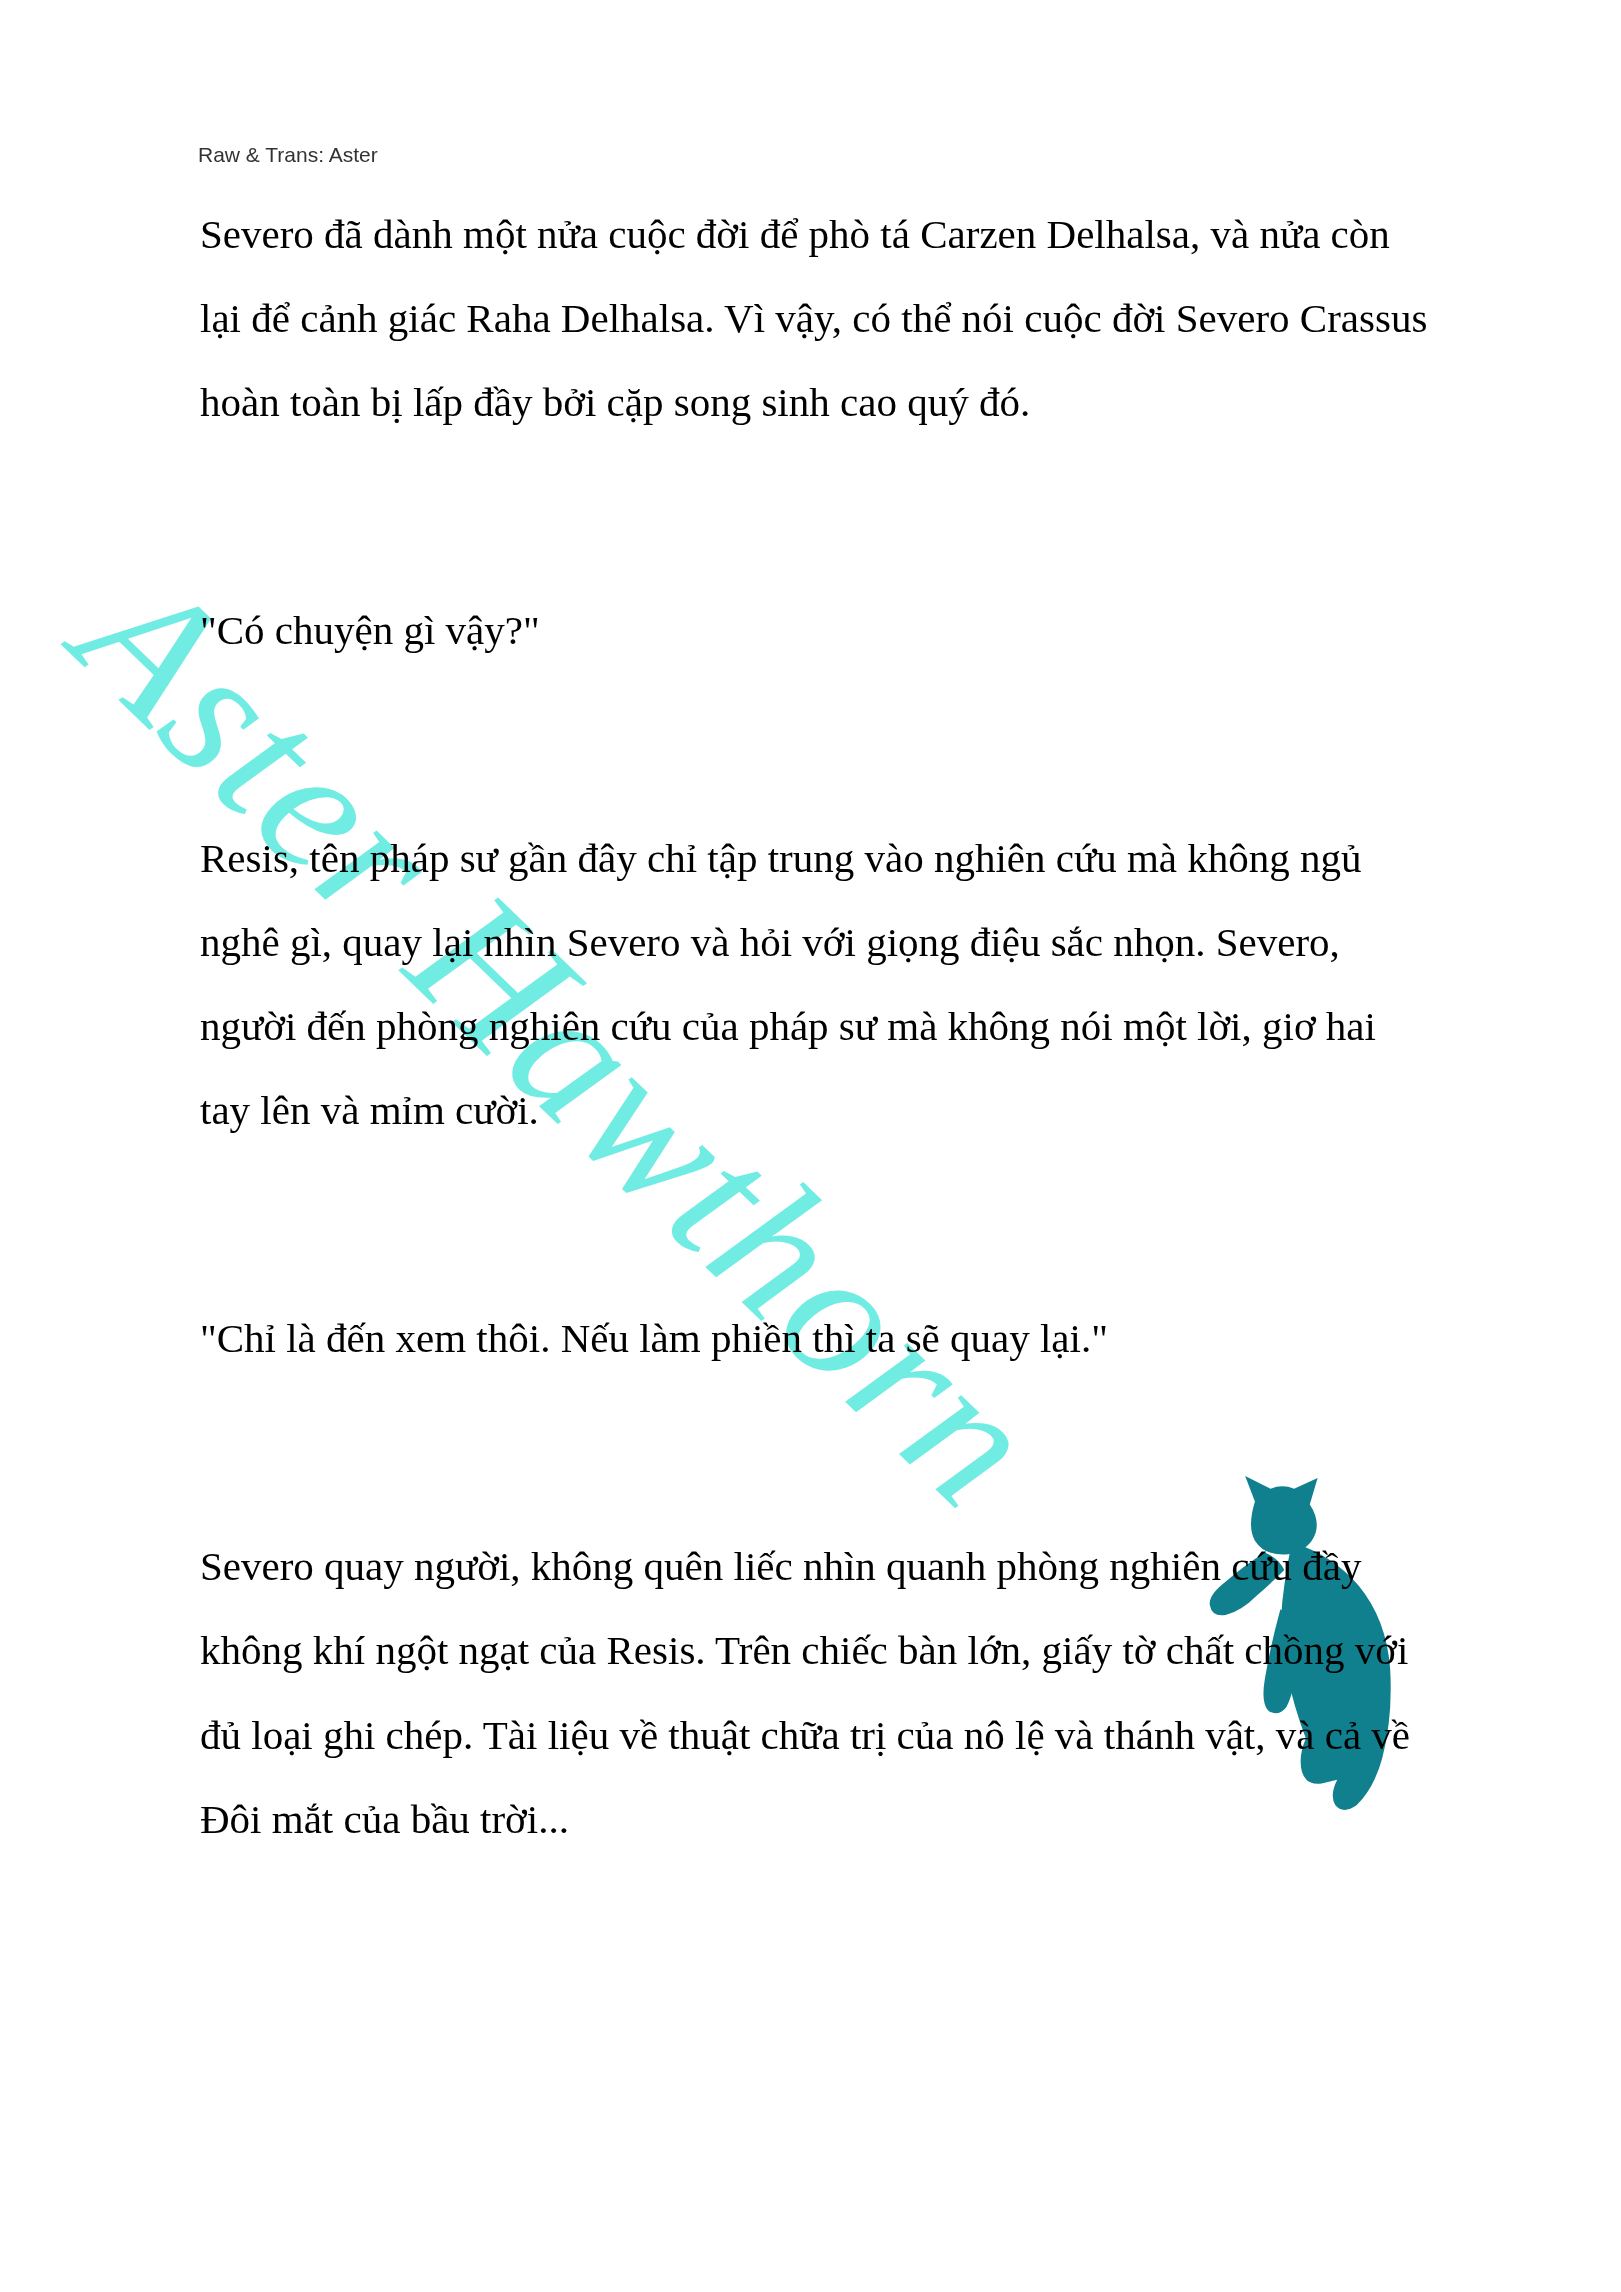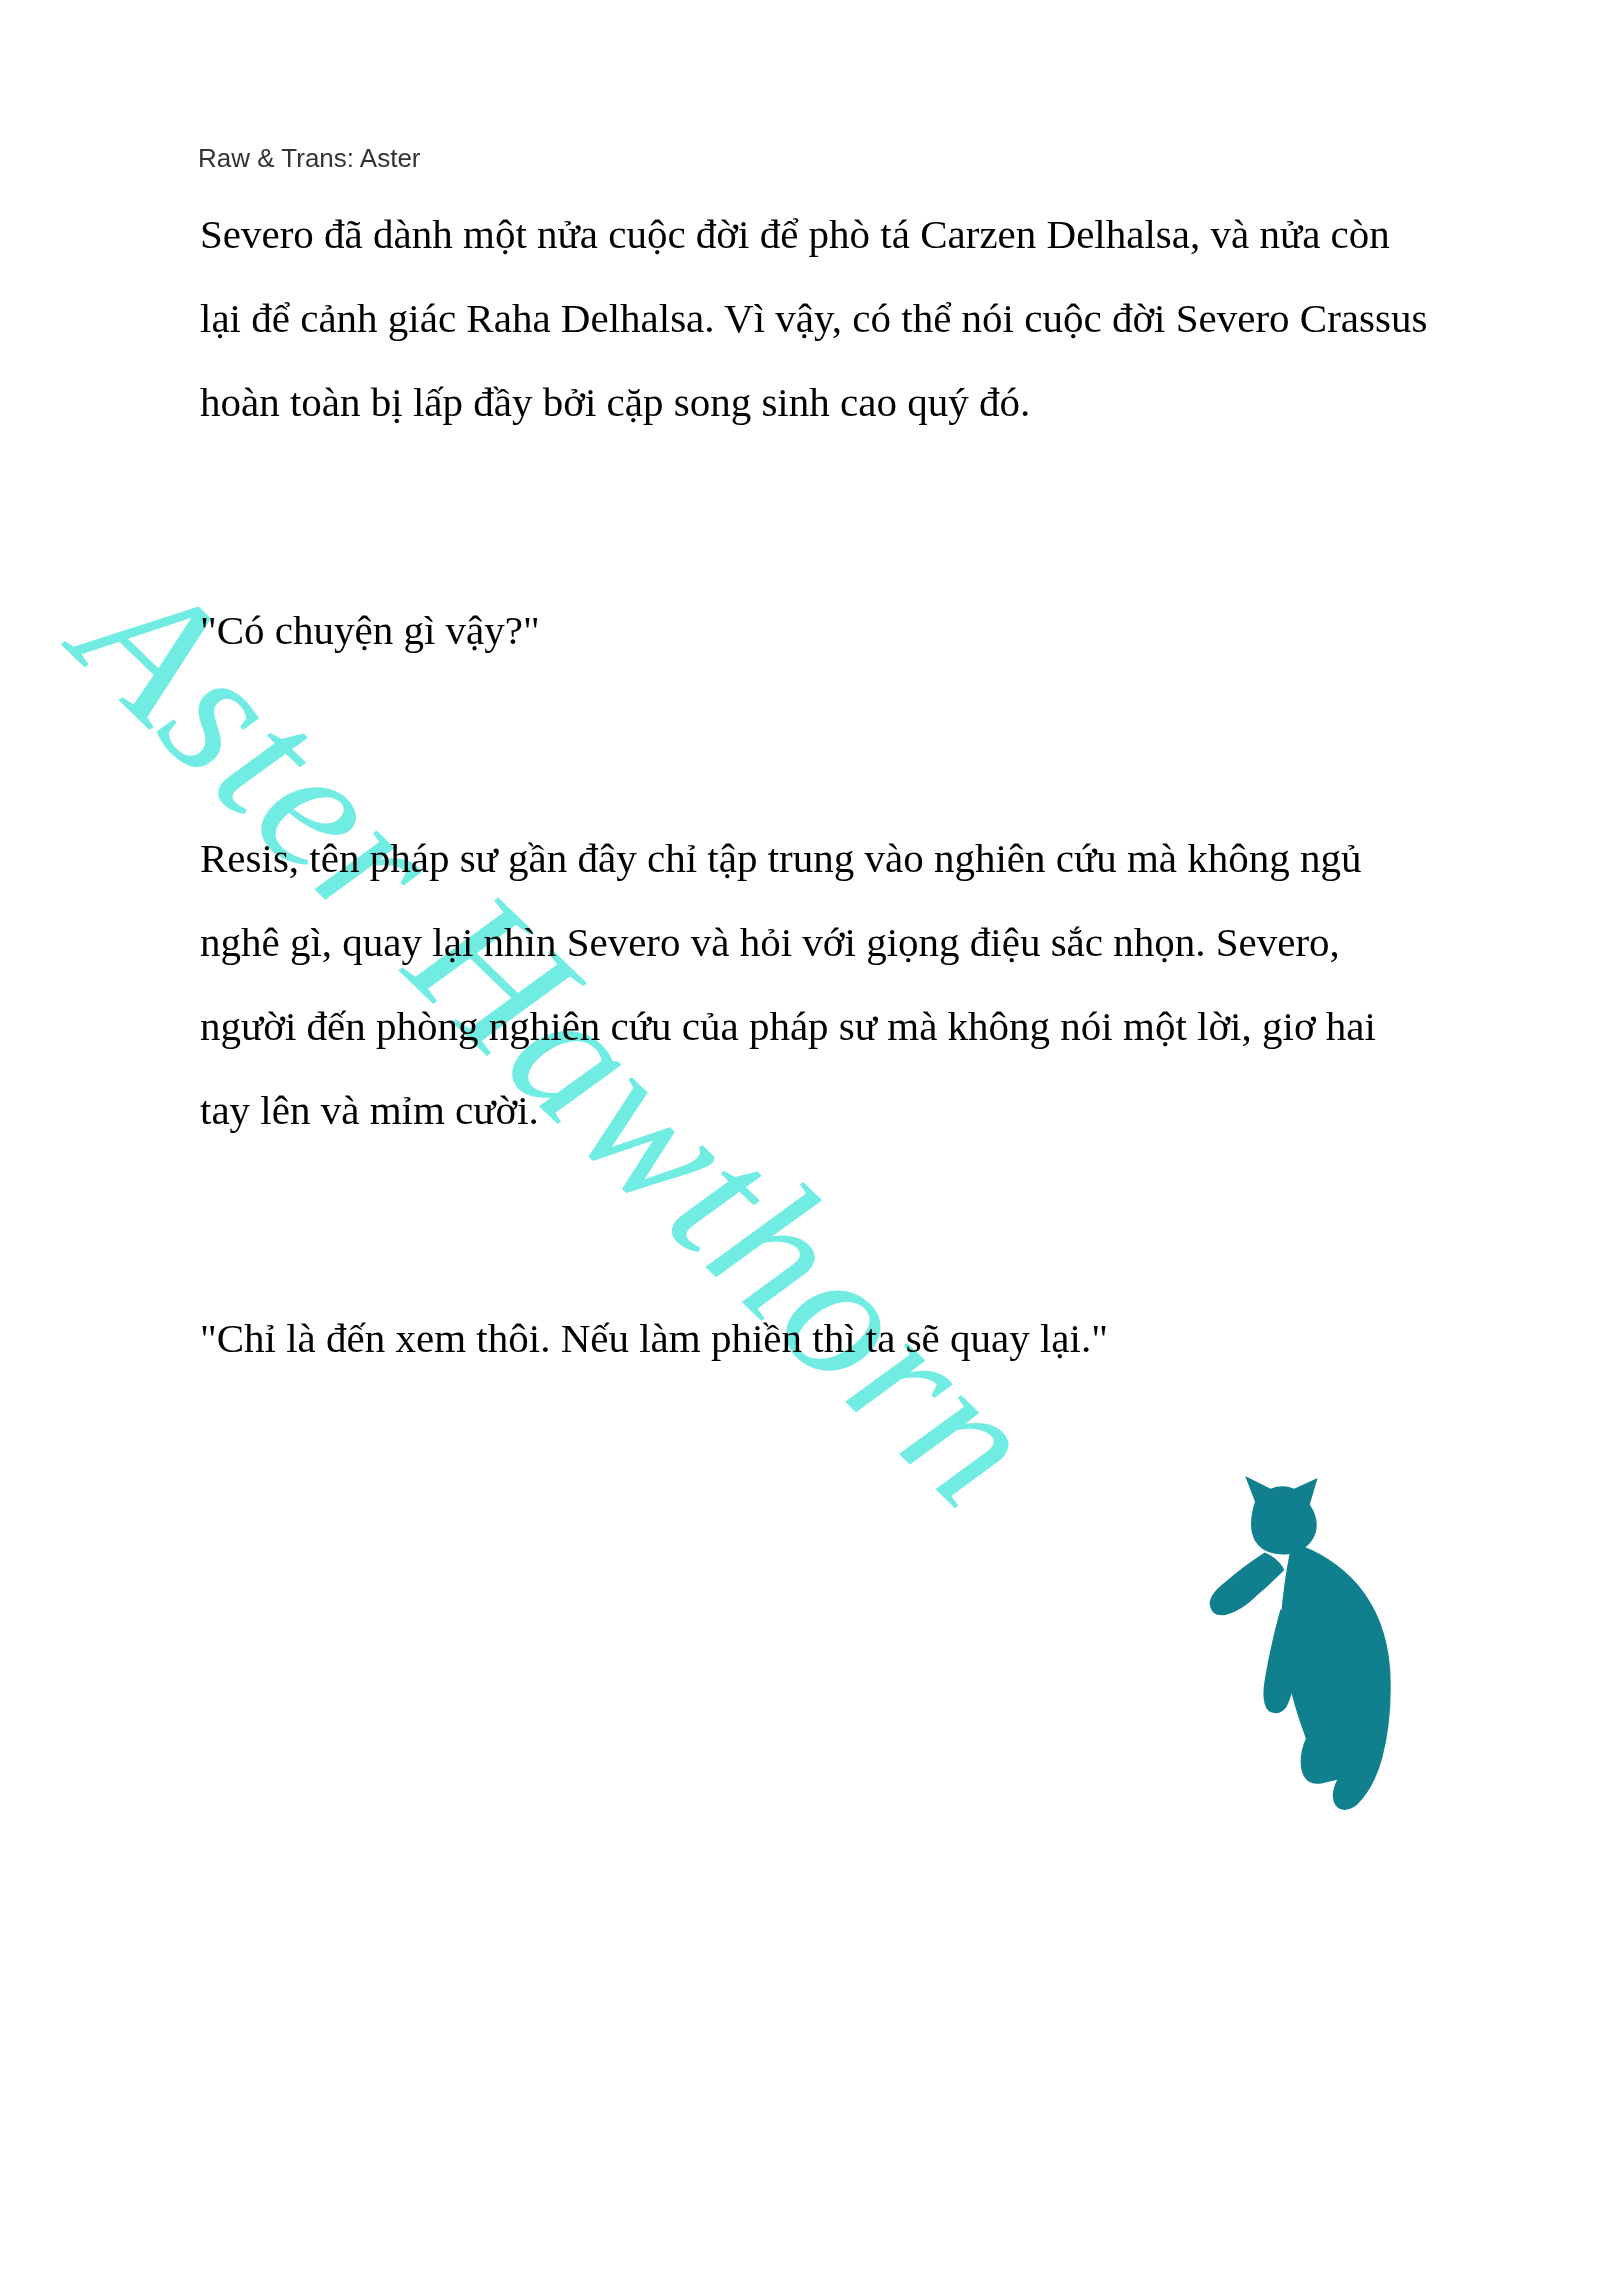--- a/index.html
+++ b/index.html
@@ -14,21 +14,21 @@
     background: #ffffff;
     overflow: hidden;
     font-family: "Liberation Serif", serif;
     color: #000000;
   }
   .credit {
     position: absolute;
     left: 198px;
     top: 143px;
     font-family: "Liberation Sans", sans-serif;
-    font-size: 26px;
+    font-size: 21px;
     color: #333333;
     z-index: 3;
   }
   .watermark {
     position: absolute;
     left: 186px;
     top: 529px;
     font-family: "Liberation Serif", serif;
     font-style: italic;
     font-size: 186px;
@@ -82,16 +82,17 @@
     <path d="M 90 72 Q 130 84 158 116 Q 186 150 190 200 Q 193 250 182 292 Q 174 322 156 340 Q 142 350 134 340 Q 128 330 136 314 L 120 318 Q 104 320 100 306 Q 96 290 104 272 Q 92 240 84 204 Q 76 168 80 132 Q 84 96 90 72 Z" fill="#10808e"></path>
 
     <path d="M 78 140 Q 68 176 62 212 Q 58 236 66 244 Q 76 250 84 240 Q 92 226 94 196 Q 96 170 92 150 Z" fill="#10808e"></path>
   </svg>
 
   <div class="content">
     <p>Severo đã dành một nửa cuộc đời để phò tá Carzen Delhalsa, và nửa còn lại để cảnh giác Raha Delhalsa. Vì vậy, có thể nói cuộc đời Severo Crassus hoàn toàn bị lấp đầy bởi cặp song sinh cao quý đó.</p>
     <p>"Có chuyện gì vậy?"</p>
     <p>Resis, tên pháp sư gần đây chỉ tập trung vào nghiên cứu mà không ngủ nghê gì, quay lại nhìn Severo và hỏi với giọng điệu sắc nhọn. Severo, người đến phòng nghiên cứu của pháp sư mà không nói một lời, giơ hai tay lên và mỉm cười.</p>
     <p>"Chỉ là đến xem thôi. Nếu làm phiền thì ta sẽ quay lại."</p>
+    <p>Severo quay người, không quên liếc nhìn quanh phòng nghiên cứu đầy không khí ngột ngạt của Resis. Trên chiếc bàn lớn, giấy tờ chất chồng với đủ loại ghi chép. Tài liệu về thuật chữa trị của nô lệ và thánh vật, và cả về Đôi mắt của bầu trời...</p>
   </div>
 
 </div>
 
 
 </body></html>

